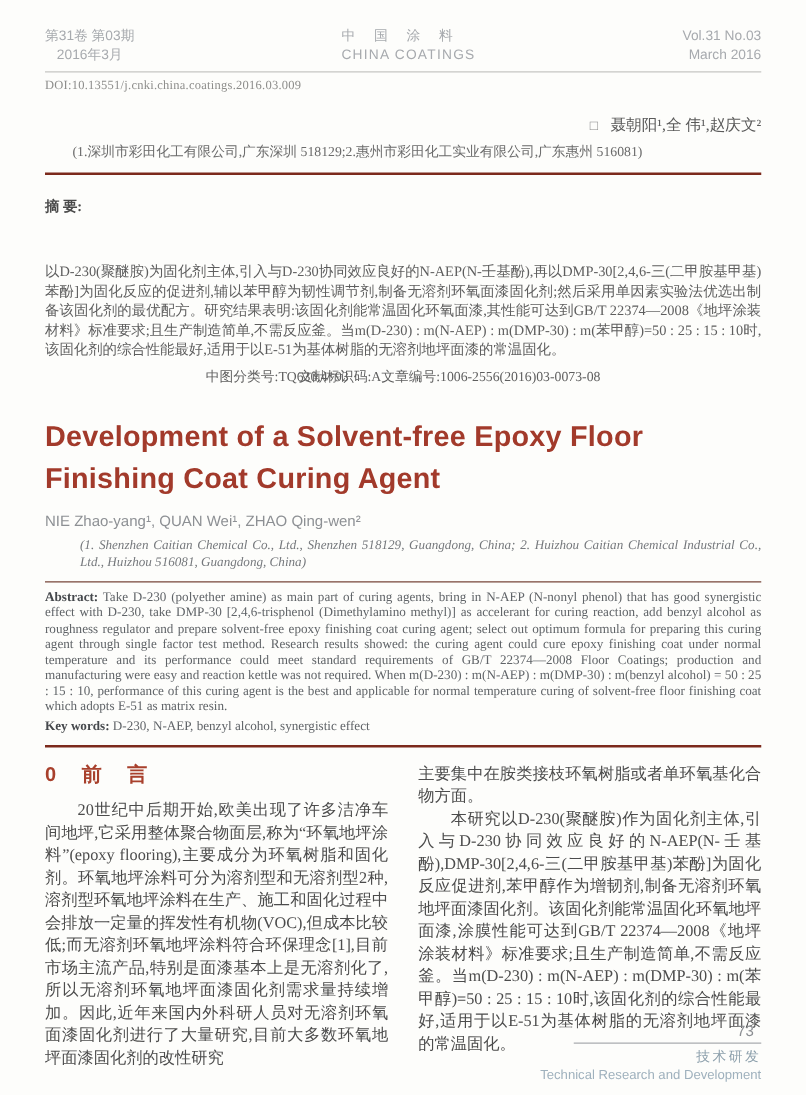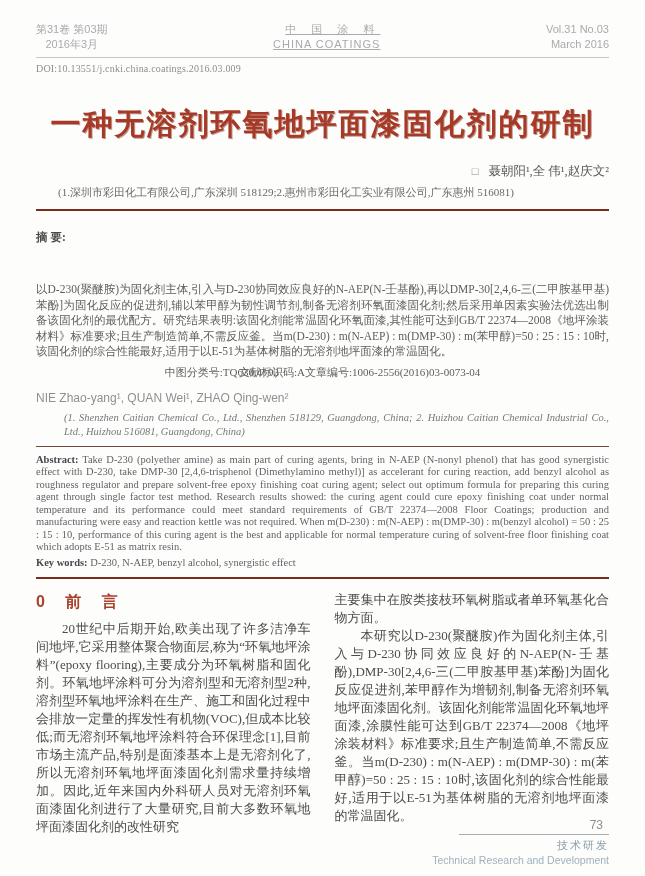--- a/index.html
+++ b/index.html
@@ -16,21 +16,21 @@
   }
   
   .header{
     display:flex;justify-content:space-between;align-items:flex-start;
     border-bottom:1px solid #c6c6c4;
     padding-bottom:5px;
     font-family:"Liberation Sans","DejaVu Sans",sans-serif;
     font-size:11px;line-height:15px;color:#a7aaae;
   }
   .h-left{text-align:center;}
-  .h-center{text-align:right;letter-spacing:1px;text-decoration:underline;}
+  .h-center{text-align:left;letter-spacing:1px;}
   .h-right{text-align:right;}
   .h-journal-cn{letter-spacing:6px;}
   .doi{margin-top:5px;font-size:10px;color:#8d8d8b;letter-spacing:.2px;}
   
   .title-cn{
     margin:30px 0 0 0;text-align:center;
     font-family:"Liberation Sans","DejaVu Sans",sans-serif;
     font-size:30px;font-weight:800;letter-spacing:2px;
     color:#a63a26;text-shadow:1px 1px 0 rgba(122,34,20,.45);
   }
@@ -94,41 +94,41 @@
       <div>CHINA COATINGS</div>
     </div>
     <div class="h-right">
       <div>Vol.31 No.03</div>
       <div>March 2016</div>
     </div>
   </div>
 
   <div class="doi">DOI:10.13551/j.cnki.china.coatings.2016.03.009</div>
 
-  <h1 class="title-cn">一种无溶剂环氧地坪面漆固化剂的研制</h1>
 
   <div class="authors-cn">
     <span class="marker">□</span><span>聂朝阳¹,全  伟¹,赵庆文²</span>
   </div>
   <div class="affil-cn">(1.深圳市彩田化工有限公司,广东深圳  518129;2.惠州市彩田化工实业有限公司,广东惠州  516081)</div>
 
   <div class="rule-red"></div>
 
   <div class="abstract-cn">
     <span class="label">摘  要:</span>
     <div class="text">以D-230(聚醚胺)为固化剂主体,引入与D-230协同效应良好的N-AEP(N-壬基酚),再以DMP-30[2,4,6-三(二甲胺基甲基)苯酚]为固化反应的促进剂,辅以苯甲醇为韧性调节剂,制备无溶剂环氧面漆固化剂;然后采用单因素实验法优选出制备该固化剂的最优配方。研究结果表明:该固化剂能常温固化环氧面漆,其性能可达到GB/T 22374—2008《地坪涂装材料》标准要求;且生产制造简单,不需反应釜。当m(D-230) : m(N-AEP) : m(DMP-30) : m(苯甲醇)=50 : 25 : 15 : 10时,该固化剂的综合性能最好,适用于以E-51为基体树脂的无溶剂地坪面漆的常温固化。</div>
   </div>
 
 
   <div class="meta">
     <span>中图分类号:TQ630.4⁺93</span>
     <span>文献标识码:A</span>
-    <span>文章编号:1006-2556(2016)03-0073-04</span>
+    <span>文章编号:1006-2556(2016)03-0073-08</span>
   </div>
 
+  <h2 class="title-en">Development of a Solvent-free Epoxy Floor Finishing Coat Curing Agent</h2>
 
   <div class="authors-en">NIE Zhao-yang¹, QUAN Wei¹, ZHAO Qing-wen²</div>
   <div class="affil-en">(1. Shenzhen Caitian Chemical Co., Ltd., Shenzhen 518129, Guangdong, China; 2. Huizhou Caitian Chemical Industrial Co., Ltd., Huizhou 516081, Guangdong, China)</div>
 
   <div class="rule-thin"></div>
 
   <p class="abstract-en">
     <span class="label">Abstract:</span>
     <span>Take D-230 (polyether amine) as main part of curing agents, bring in N-AEP (N-nonyl phenol) that has good synergistic effect with D-230, take DMP-30 [2,4,6-trisphenol (Dimethylamino methyl)] as accelerant for curing reaction, add benzyl alcohol as roughness regulator and prepare solvent-free epoxy finishing coat curing agent; select out optimum formula for preparing this curing agent through single factor test method. Research results showed: the curing agent could cure epoxy finishing coat under normal temperature and its performance could meet standard requirements of GB/T 22374—2008 Floor Coatings; production and manufacturing were easy and reaction kettle was not required. When m(D-230) : m(N-AEP) : m(DMP-30) : m(benzyl alcohol) = 50 : 25 : 15 : 10, performance of this curing agent is the best and applicable for normal temperature curing of solvent-free floor finishing coat which adopts E-51 as matrix resin.</span>
   </p>

